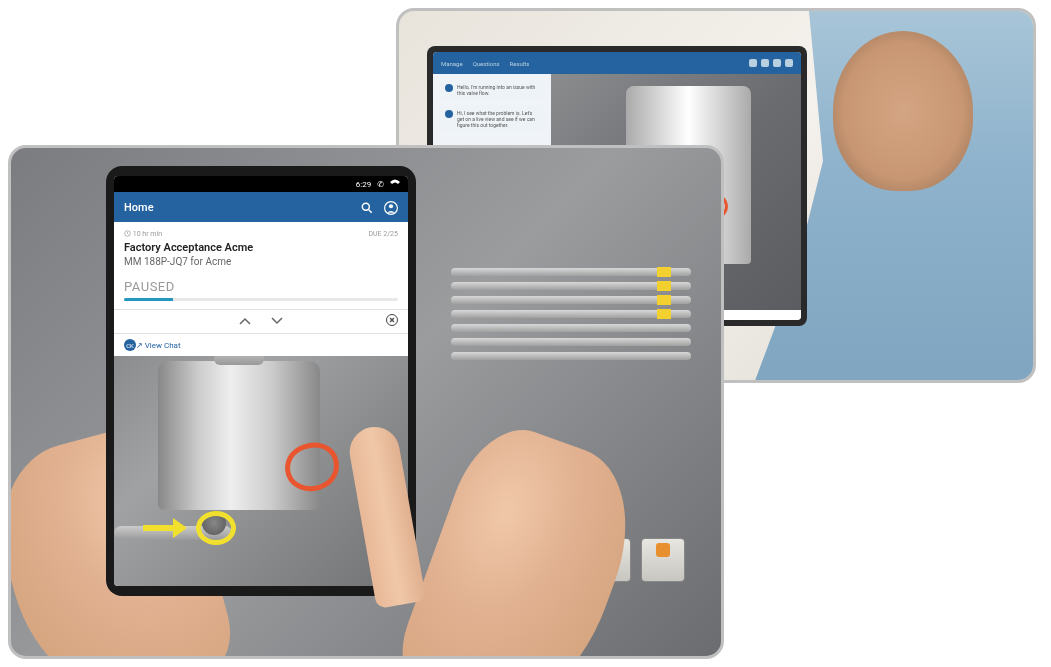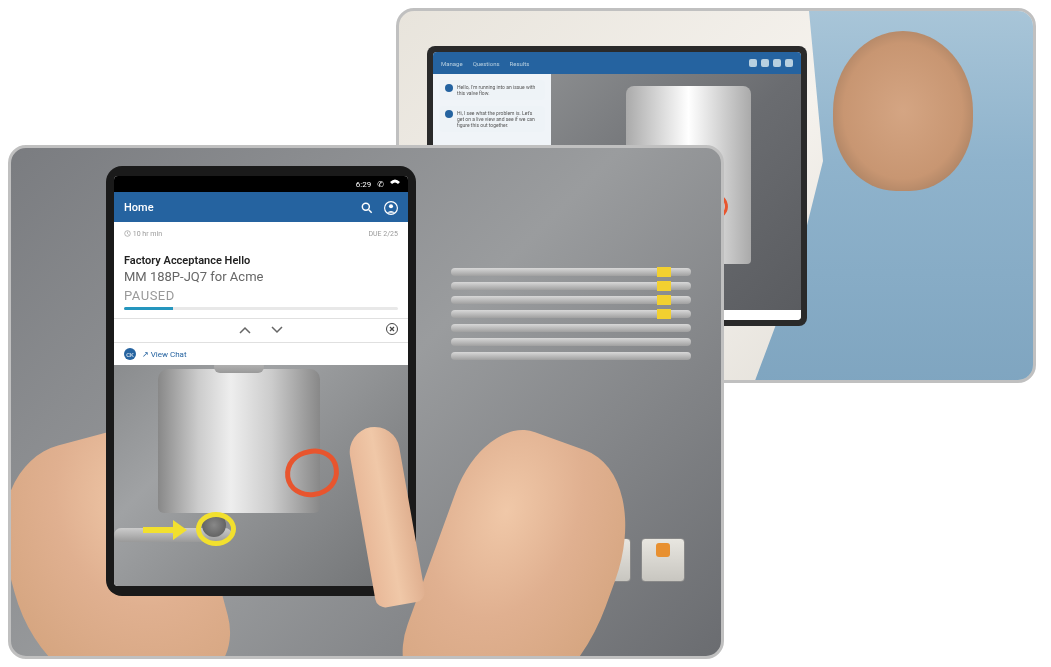--- a/index.html
+++ b/index.html
@@ -364,32 +364,32 @@
     .task-card {
       background: #fff;
       border-bottom: 1px solid #e0e0e0;
       padding: 8px 10px;
     }
     .task-meta {
       display: flex;
       justify-content: space-between;
       font-size: 7px;
       color: #999;
-      margin-bottom: 16px;
+      margin-bottom: 3px;
     }
     .task-title {
       font-size: 11px;
       font-weight: 600;
       color: #222;
       margin-bottom: 2px;
     }
     .task-subtitle {
-      font-size: 13px;
+      font-size: 10px;
       color: #666;
-      margin-bottom: 4px;
+      margin-bottom: 12px;
     }
     .task-status {
       font-size: 13px;
       color: #999;
       letter-spacing: 0.5px;
       margin-bottom: 4px;
     }
     .progress-bar {
       height: 3px;
       background: #e8e8e8;
@@ -425,21 +425,20 @@
       font-size: 12px;
     }
 
     
     .chat-row {
       height: 22px;
       background: #fff;
       display: flex;
       align-items: center;
       padding: 0 10px;
-      gap: 6px;
     }
     .chat-badge {
       width: 12px;
       height: 12px;
       background: #2563a0;
       border-radius: 50%;
       color: #fff;
       font-size: 6px;
       display: flex;
       align-items: center;
@@ -641,21 +640,21 @@
         <div class="task-meta">
           <span>
             <svg width="7" height="7" viewBox="0 0 20 20" style="vertical-align:-1px">
                 <circle cx="10" cy="10" r="8" fill="none" stroke="#999" stroke-width="2"></circle>
                 <path d="M10 5 L10 10 L13 13" stroke="#999" stroke-width="2" fill="none"></path>
               </svg>
             <span>10 hr min</span>
           </span>
           <span>DUE 2/25</span>
         </div>
-        <div class="task-title">Factory Acceptance Hello</div>
+        <div class="task-title">Factory Acceptance Acme</div>
         <div class="task-subtitle">MM 188P-JQ7 for Acme</div>
         <div class="task-status">PAUSED</div>
         <div class="progress-bar">
           <div class="progress-fill"></div>
         </div>
       </div>
 
       <div class="nav-row">
         <span class="nav-arrow">
           <svg width="12" height="8" viewBox="0 0 12 8">

